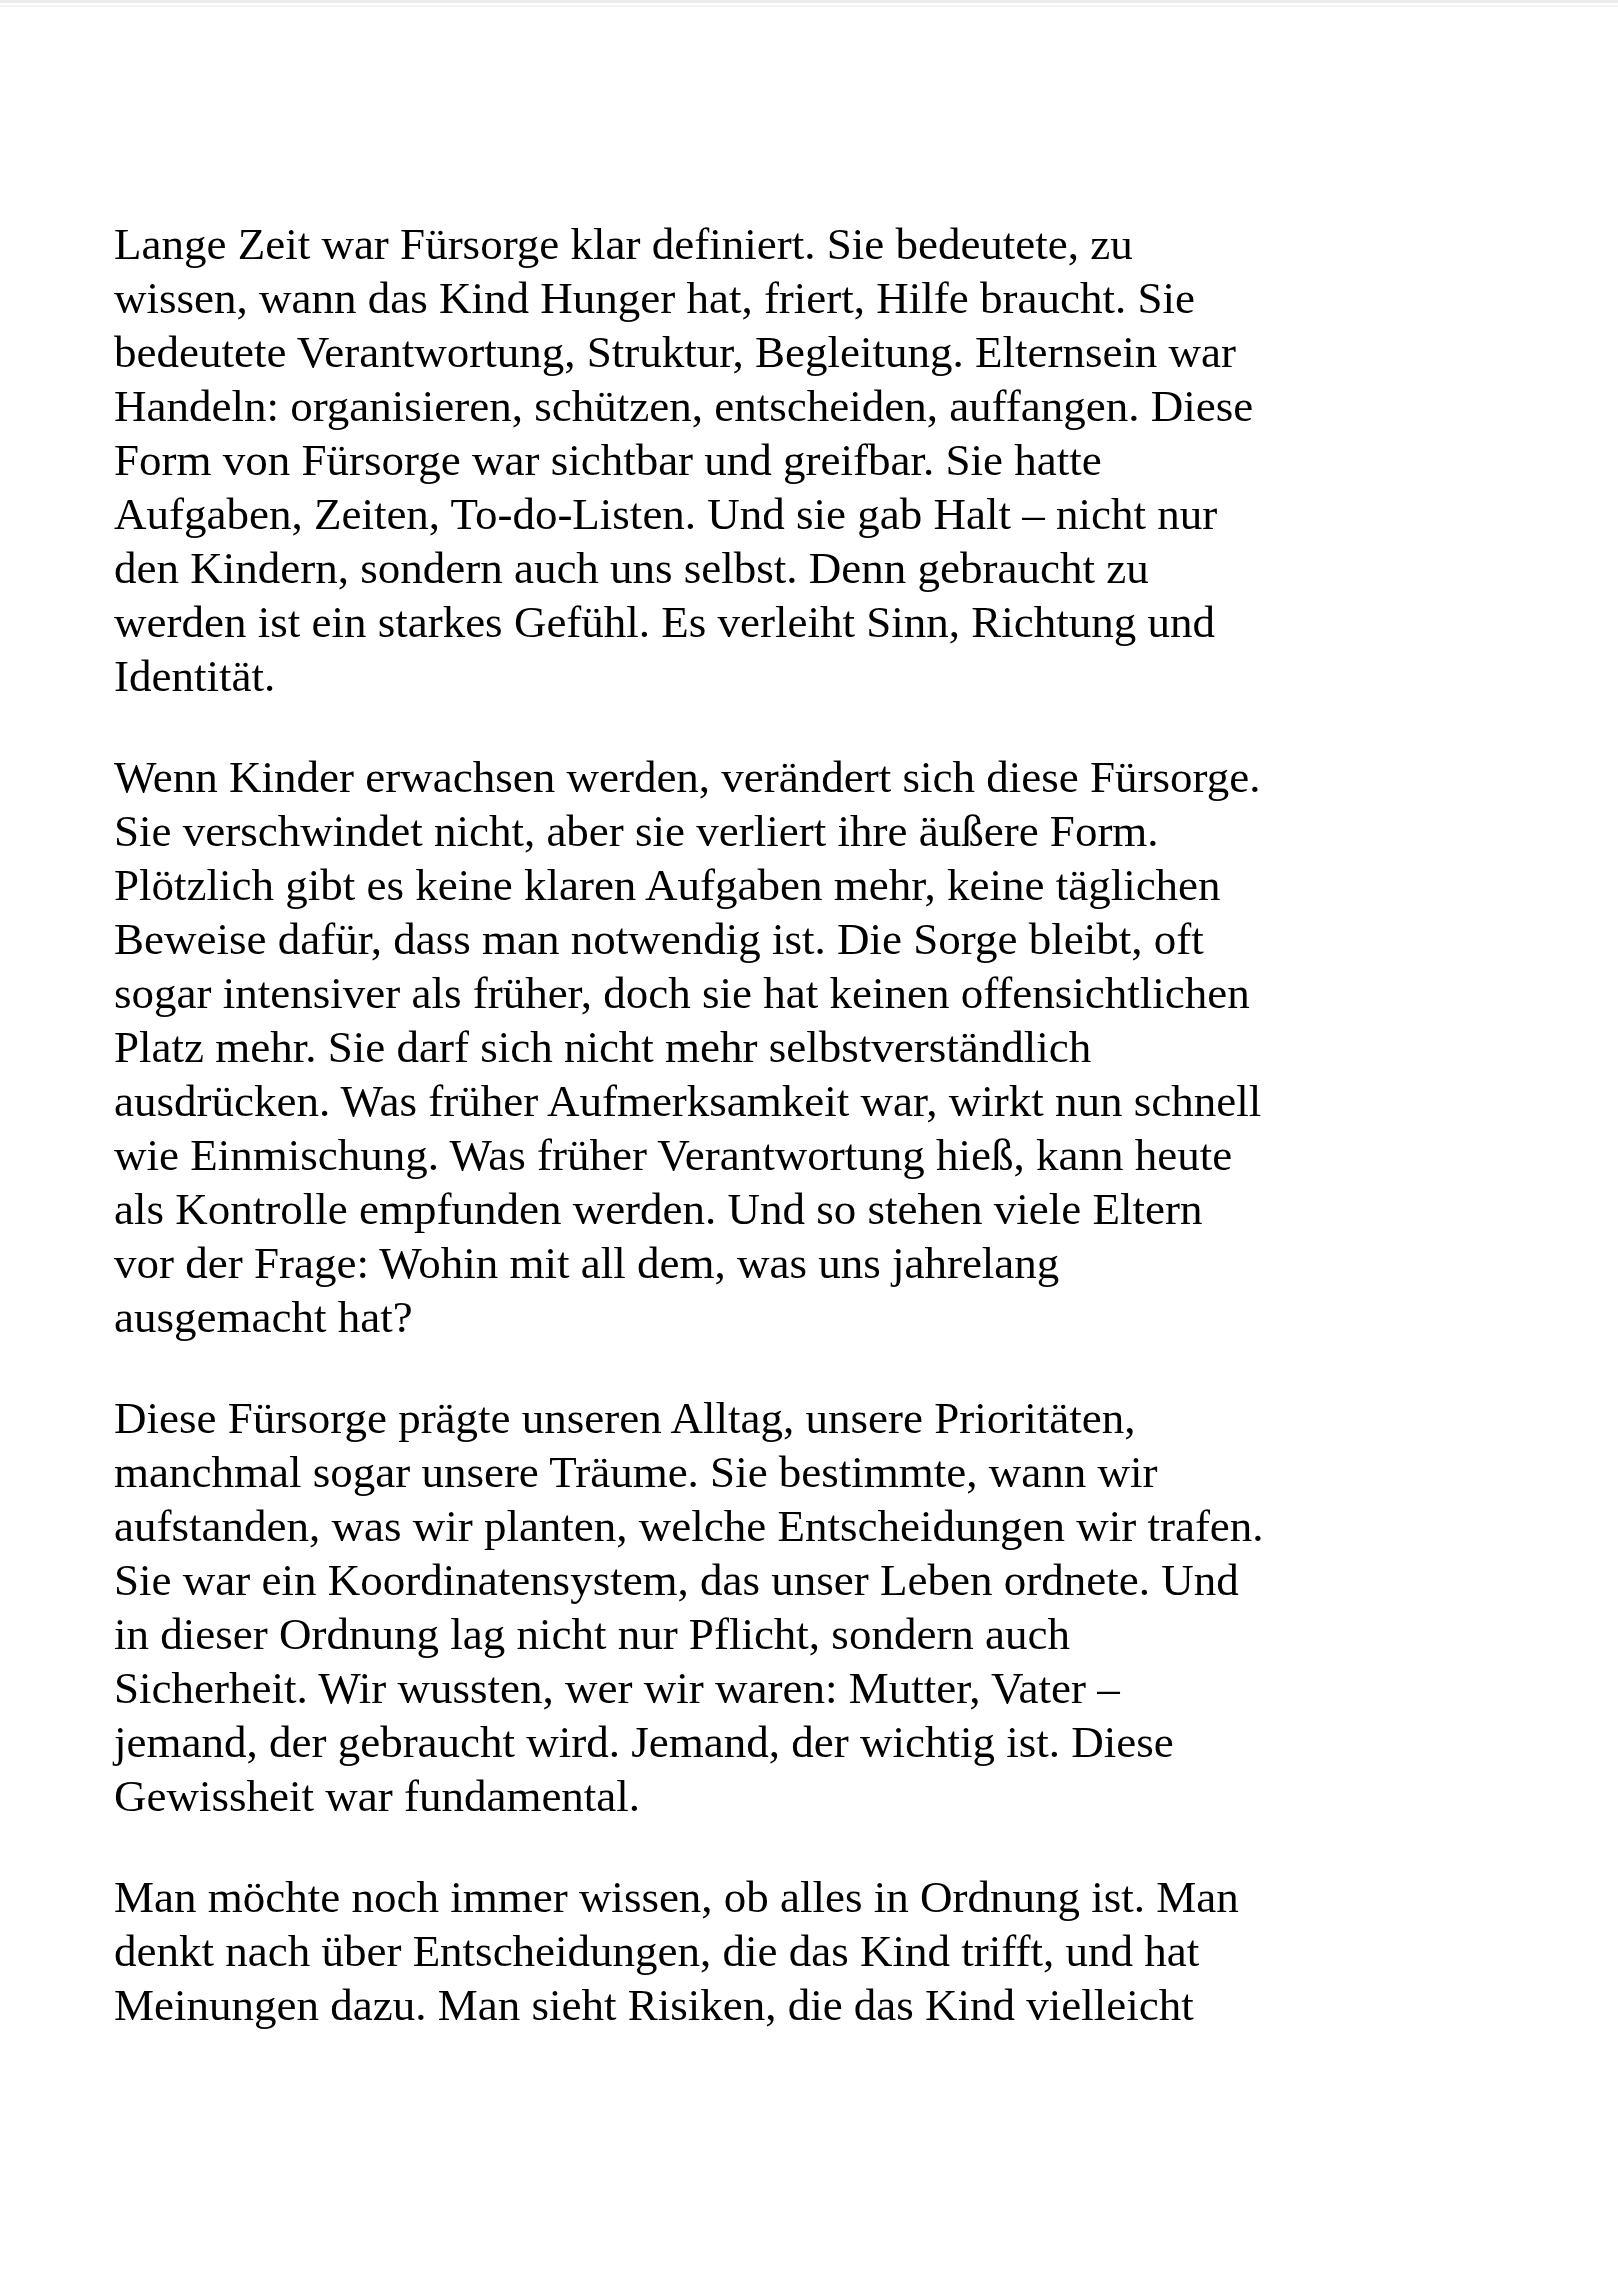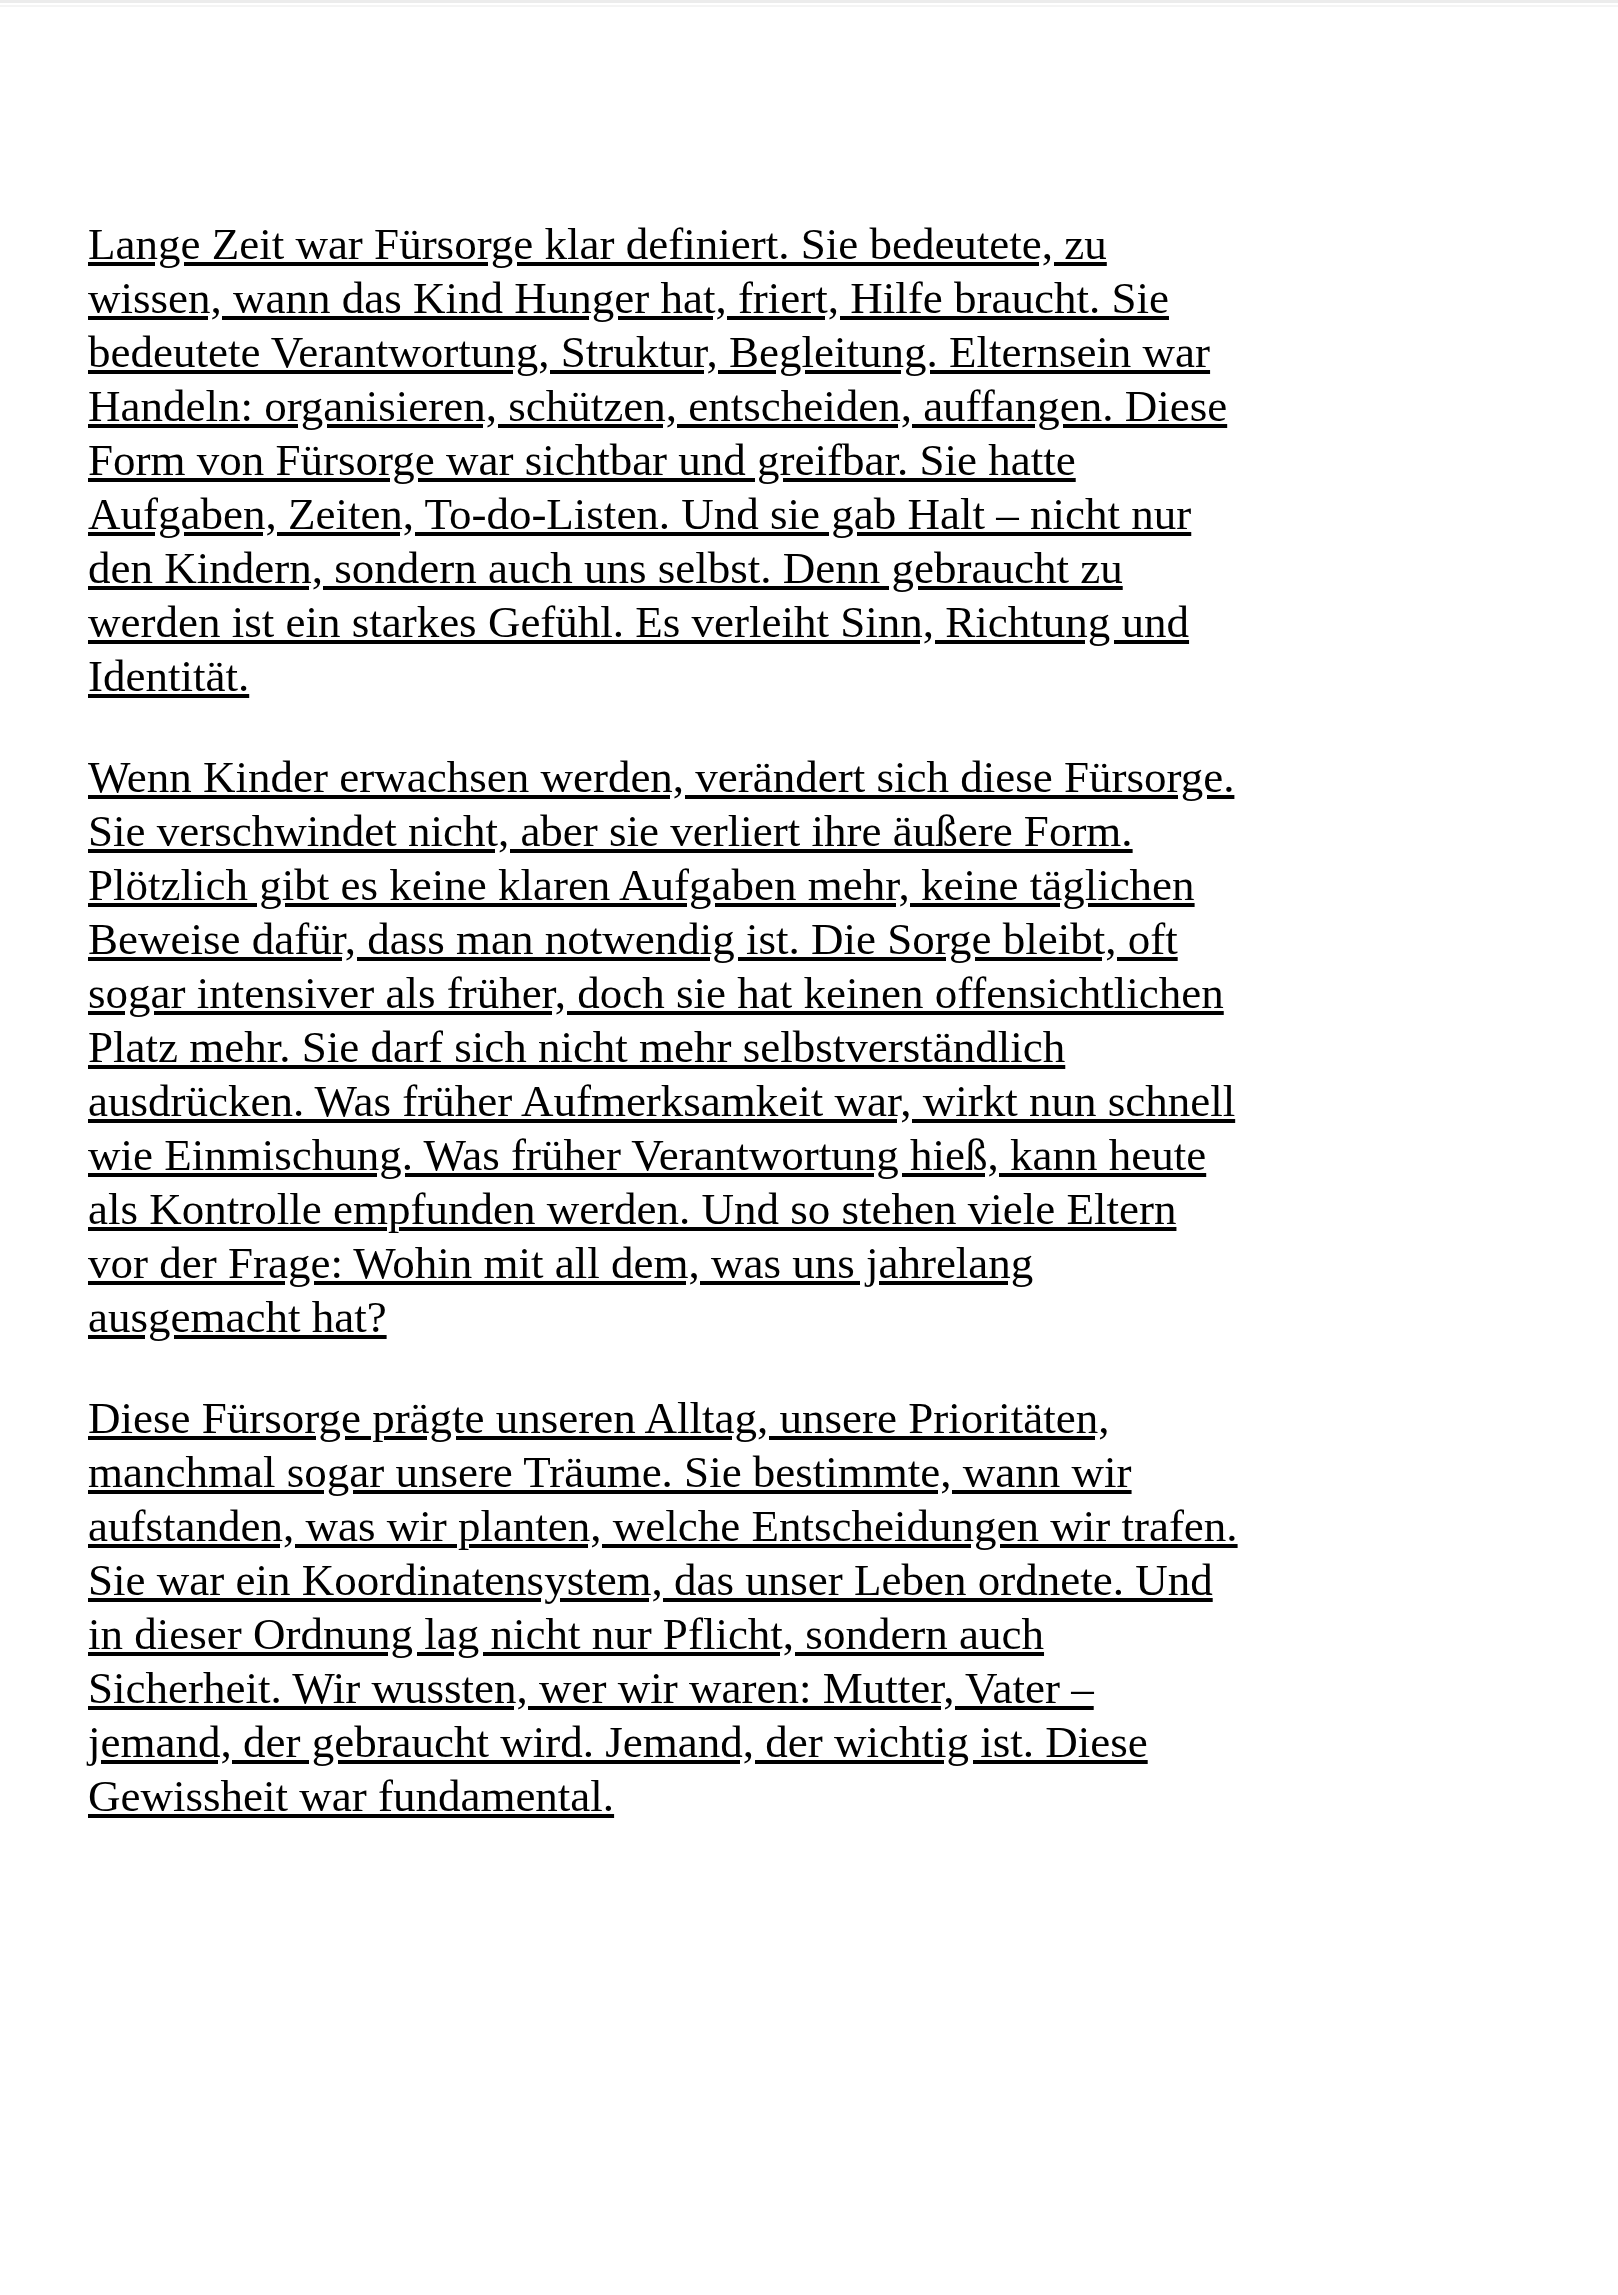--- a/index.html
+++ b/index.html
@@ -12,22 +12,21 @@
     background: #ffffff;
     overflow: hidden;
     font-family: "Liberation Serif", "DejaVu Serif", serif;
   }
   .top-edge { width: 100%; }
   .top-edge .bar      { height: 2.7px; background: #ececec; }
   .top-edge .gap      { height: 2.7px; background: #ffffff; }
   .top-edge .hairline { height: 1.3px; background: #f4f4f4; }
 
   .page {
-    padding: 210px 0 0 88px;
-    text-decoration: underline;
+    padding: 210px 0 0 114px;
   }
   .para {
     width: 1234px;
     margin: 0 0 47px 0;
     font-size: 45px;
     line-height: 54px;
     color: #000000;
     white-space: pre-line;   
     text-align: left;
   }
@@ -63,14 +62,17 @@
 vor der Frage: Wohin mit all dem, was uns jahrelang
 ausgemacht hat?</p>
   <p class="para">Diese Fürsorge prägte unseren Alltag, unsere Prioritäten,
 manchmal sogar unsere Träume. Sie bestimmte, wann wir
 aufstanden, was wir planten, welche Entscheidungen wir trafen.
 Sie war ein Koordinatensystem, das unser Leben ordnete. Und
 in dieser Ordnung lag nicht nur Pflicht, sondern auch
 Sicherheit. Wir wussten, wer wir waren: Mutter, Vater –
 jemand, der gebraucht wird. Jemand, der wichtig ist. Diese
 Gewissheit war fundamental.</p>
+  <p class="para">Man möchte noch immer wissen, ob alles in Ordnung ist. Man
+denkt nach über Entscheidungen, die das Kind trifft, und hat
+Meinungen dazu. Man sieht Risiken, die das Kind vielleicht</p>
 </main>
 
 
 </body></html>

